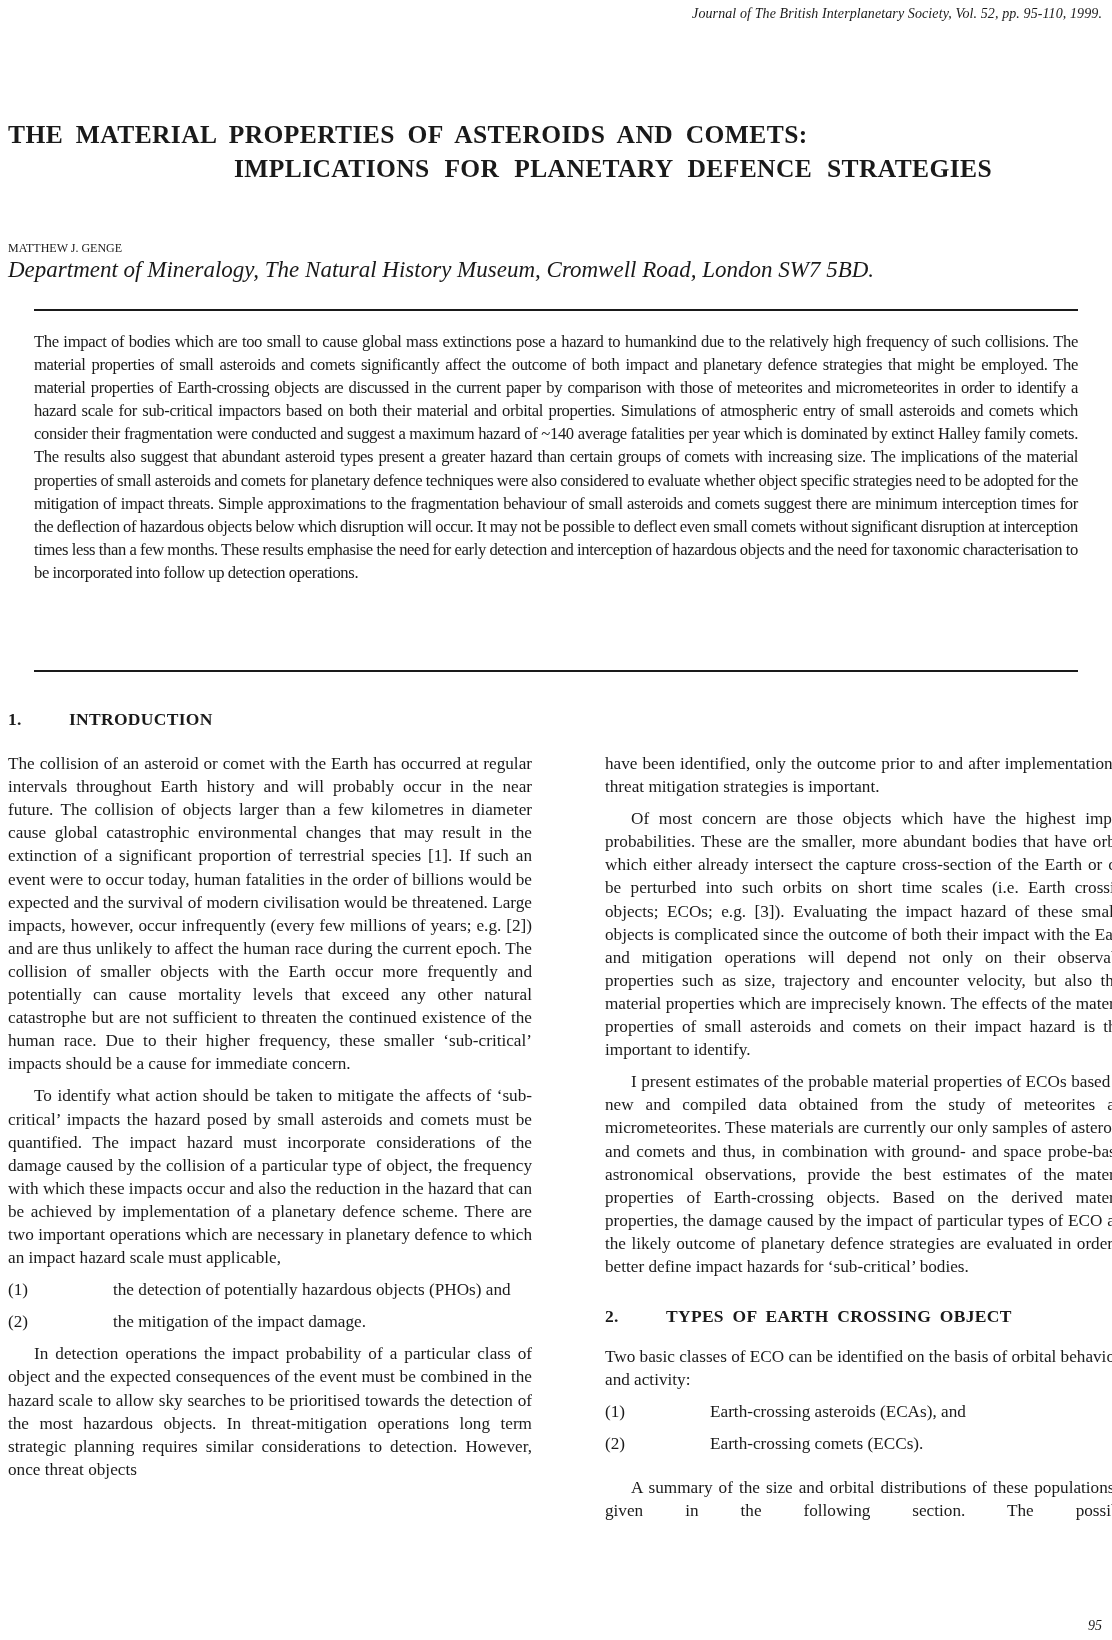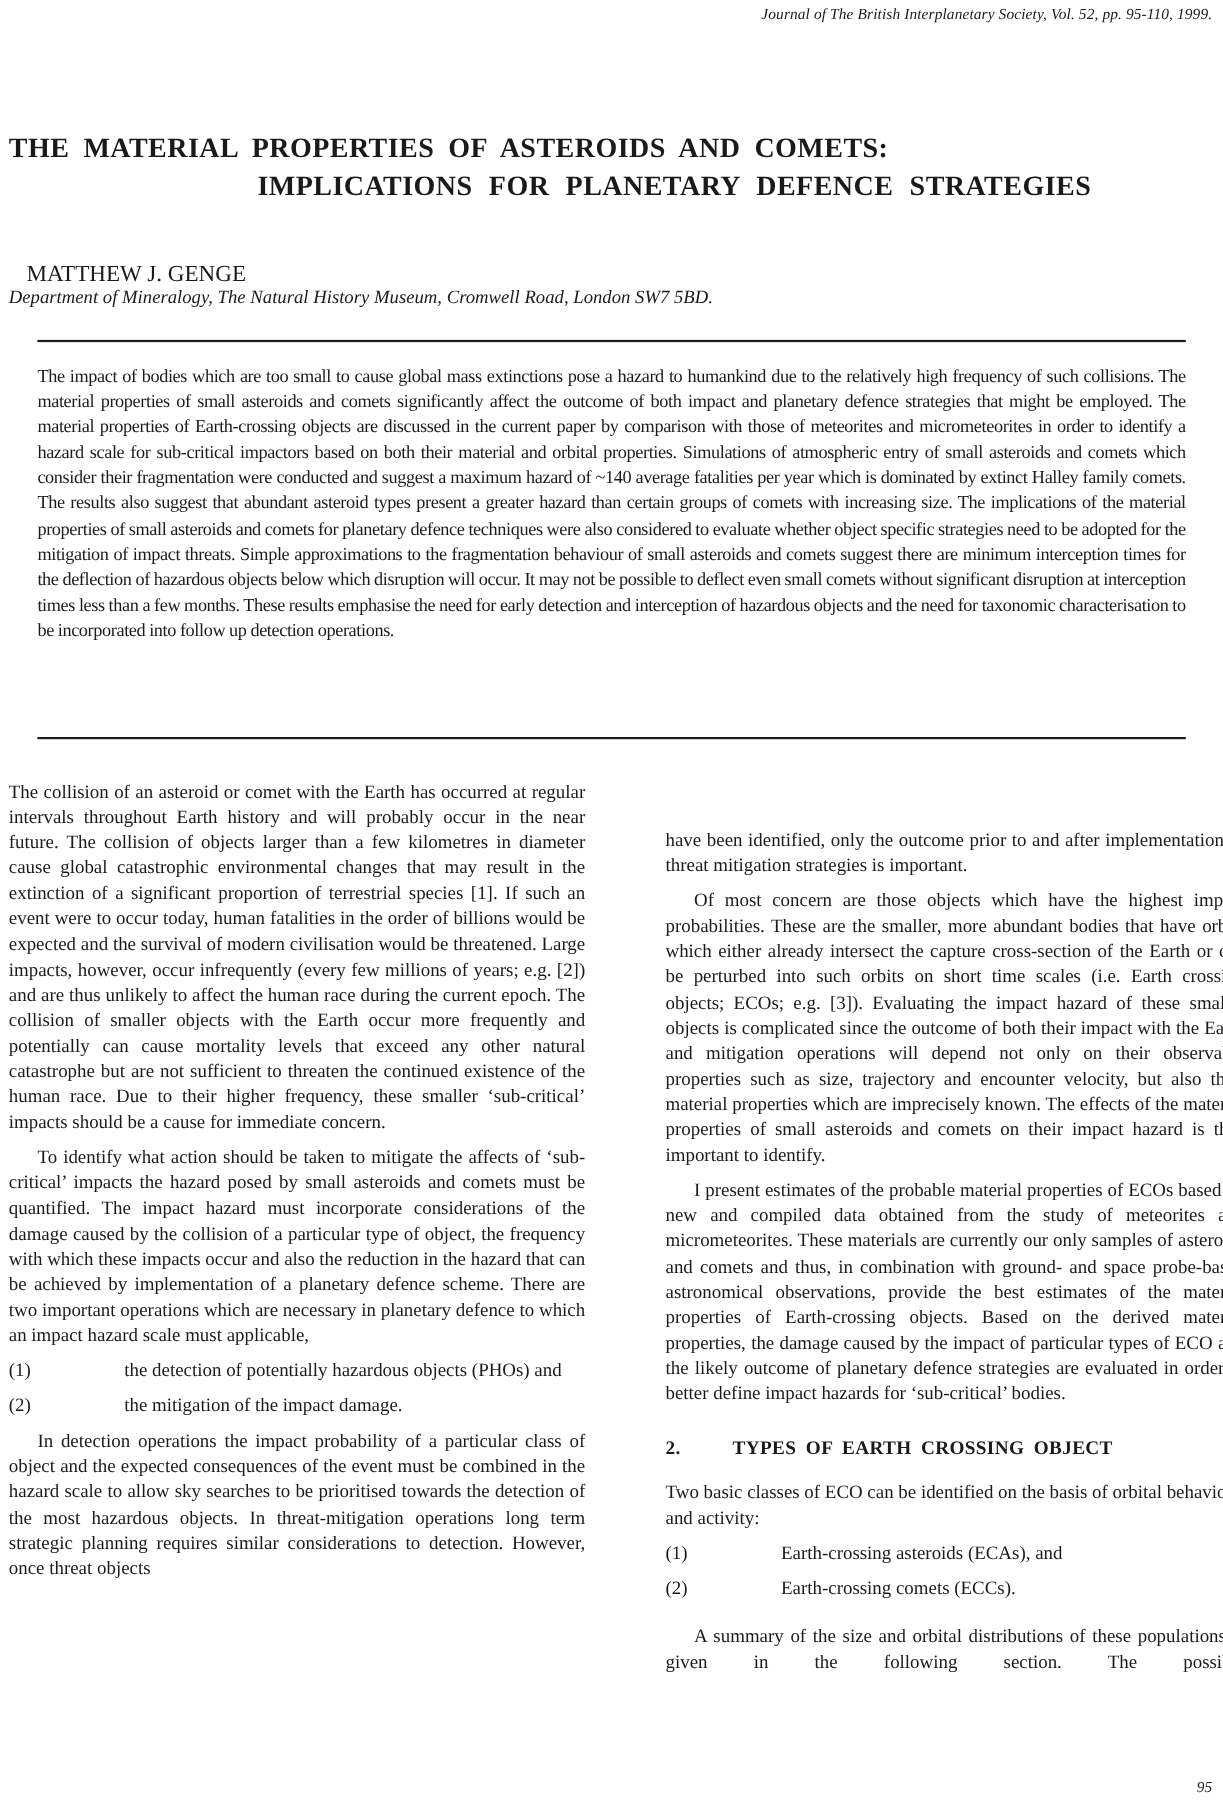--- a/index.html
+++ b/index.html
@@ -11,24 +11,24 @@
     position: absolute; right: 10px; top: 6px;
     font-style: italic; font-size: 14px; letter-spacing: 0.1px;
   }
   .title {
     position: absolute; left: 8px; width: 1096px; top: 118px;
     font-weight: bold; font-size: 25.5px; line-height: 34px; letter-spacing: 0.4px;
   }
   .title .l1 { display: block; word-spacing: 6px; }
   .title .l2 { display: block; padding-left: 226px; word-spacing: 8px; }
   .author {
-    position: absolute; left: 24px; top: 237px; font-size: 21px; line-height: 22px;
+    position: absolute; left: 8px; top: 237px; font-size: 12px; line-height: 22px;
   }
   .affiliation {
-    position: absolute; left: 8px; top: 259px; font-size: 17px; font-style: italic; line-height: 22px;
+    position: absolute; left: 8px; top: 259px; font-size: 23px; font-style: italic; line-height: 22px;
   }
   .rule {
     position: absolute; left: 34px; width: 1044px; height: 0;
     border-top: 2.5px solid #1a1a1a;
   }
   .rule.top { top: 309px; }
   .rule.bottom { top: 670px; }
   .abstract {
     position: absolute; left: 34px; width: 1044px; top: 330px;
     font-size: 16.6px; line-height: 23.1px; text-align: justify;
@@ -66,20 +66,23 @@
 </h1>
 
 <div class="author">MATTHEW J. GENGE</div>
 <div class="affiliation">Department of Mineralogy, The Natural History Museum, Cromwell Road, London SW7 5BD.</div>
 
 <div class="rule top"></div>
 <div class="abstract">The impact of bodies which are too small to cause global mass extinctions pose a hazard to humankind due to the relatively high frequency of such collisions. The material properties of small asteroids and comets significantly affect the outcome of both impact and planetary defence strategies that might be employed. The material properties of Earth-crossing objects are discussed in the current paper by comparison with those of meteorites and micrometeorites in order to identify a hazard scale for sub-critical impactors based on both their material and orbital properties. Simulations of atmospheric entry of small asteroids and comets which consider their fragmentation were conducted and suggest a maximum hazard of ~140 average fatalities per year which is dominated by extinct Halley family comets. The results also suggest that abundant asteroid types present a greater hazard than certain groups of comets with increasing size. The implications of the material properties of small asteroids and comets for planetary defence techniques were also considered to evaluate whether object specific strategies need to be adopted for the mitigation of impact threats. Simple approximations to the fragmentation behaviour of small asteroids and comets suggest there are minimum interception times for the deflection of hazardous objects below which disruption will occur. It may not be possible to deflect even small comets without significant disruption at interception times less than a few months. These results emphasise the need for early detection and interception of hazardous objects and the need for taxonomic characterisation to be incorporated into follow up detection operations.</div>
 <div class="rule bottom"></div>
 
 <div class="col left">
+  <div class="heading">
+    <span class="num">1.</span><span class="txt">INTRODUCTION</span>
+  </div>
   <p>The collision of an asteroid or comet with the Earth has occurred at regular intervals throughout Earth history and will probably occur in the near future. The collision of objects larger than a few kilometres in diameter cause global catastrophic environmental changes that may result in the extinction of a significant proportion of terrestrial species [1]. If such an event were to occur today, human fatalities in the order of billions would be expected and the survival of modern civilisation would be threatened. Large impacts, however, occur infrequently (every few millions of years; e.g. [2]) and are thus unlikely to affect the human race during the current epoch. The collision of smaller objects with the Earth occur more frequently and potentially can cause mortality levels that exceed any other natural catastrophe but are not sufficient to threaten the continued existence of the human race. Due to their higher frequency, these smaller ‘sub-critical’ impacts should be a cause for immediate concern.</p>
   <p class="indent">To identify what action should be taken to mitigate the affects of ‘sub-critical’ impacts the hazard posed by small asteroids and comets must be quantified. The impact hazard must incorporate considerations of the damage caused by the collision of a particular type of object, the frequency with which these impacts occur and also the reduction in the hazard that can be achieved by implementation of a planetary defence scheme. There are two important operations which are necessary in planetary defence to which an impact hazard scale must applicable,</p>
   <div class="list-item">
     <span class="lnum">(1)</span>
     <span class="ltxt">the detection of potentially hazardous objects (PHOs) and</span>
   </div>
   <div class="list-item">
     <span class="lnum">(2)</span>
     <span class="ltxt">the mitigation of the impact damage.</span>
   </div>

